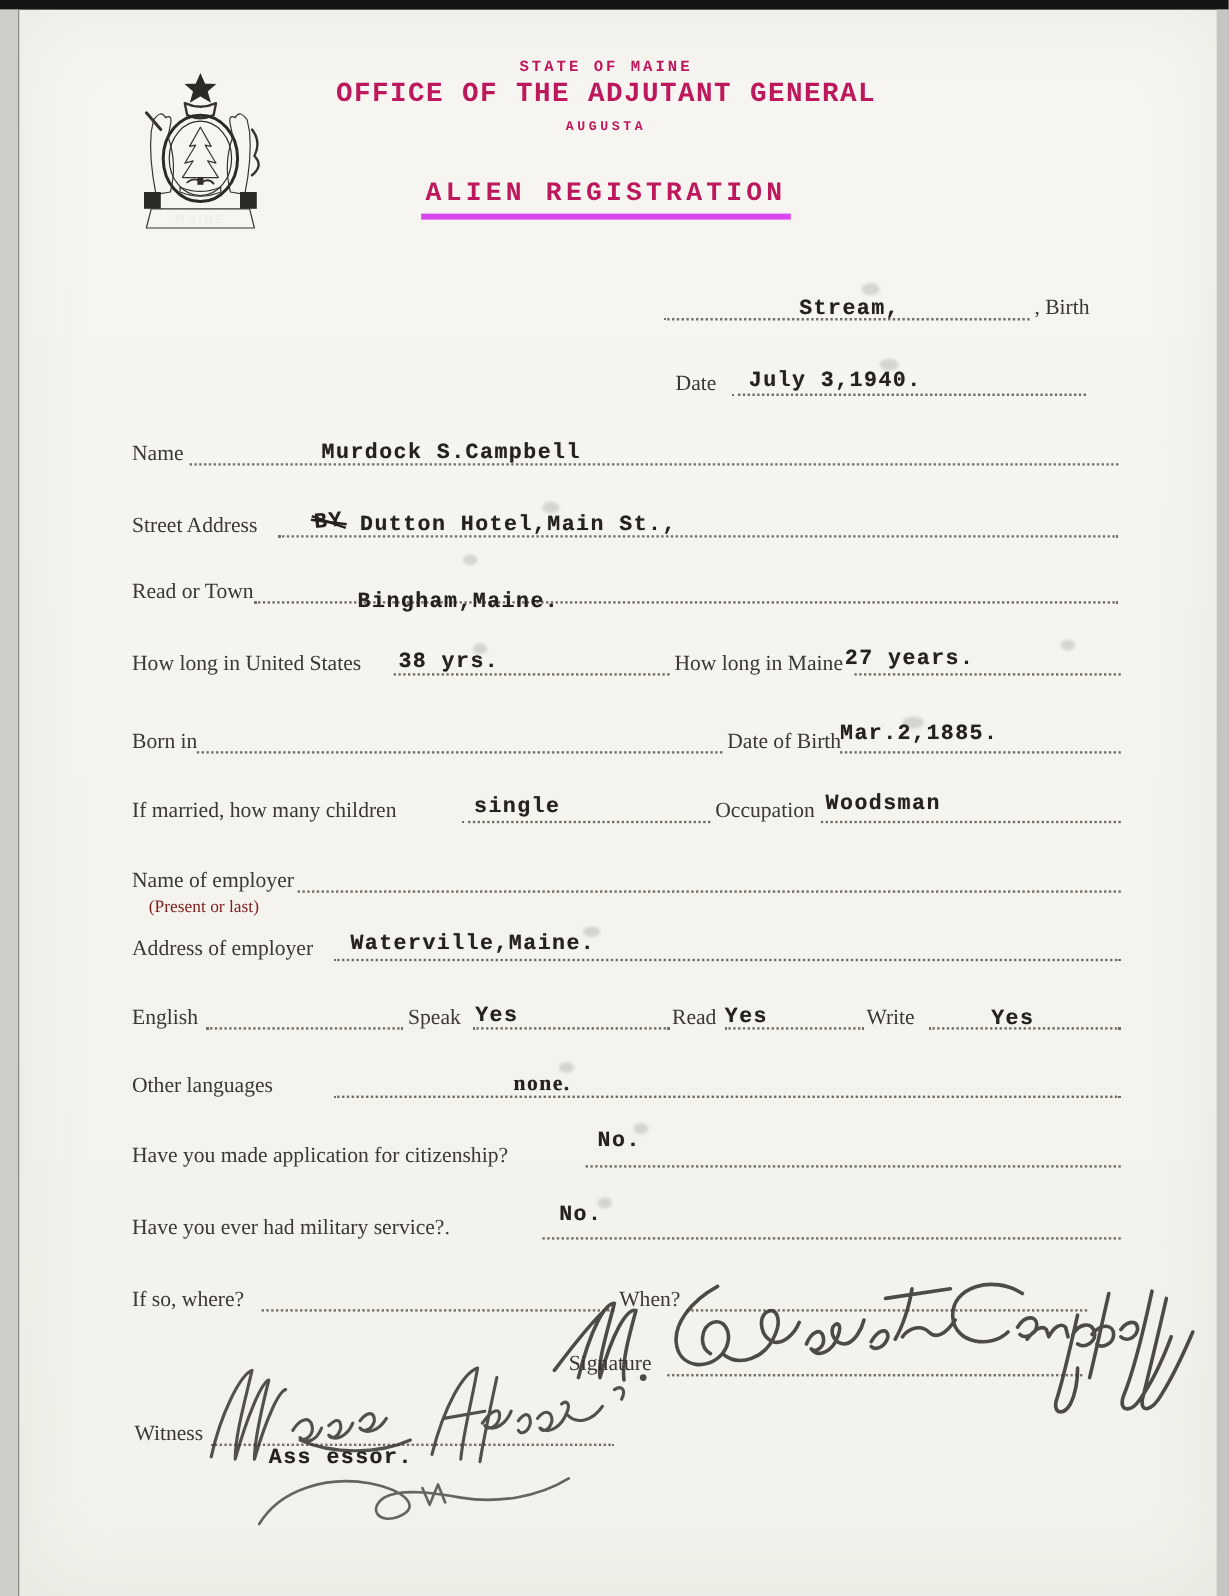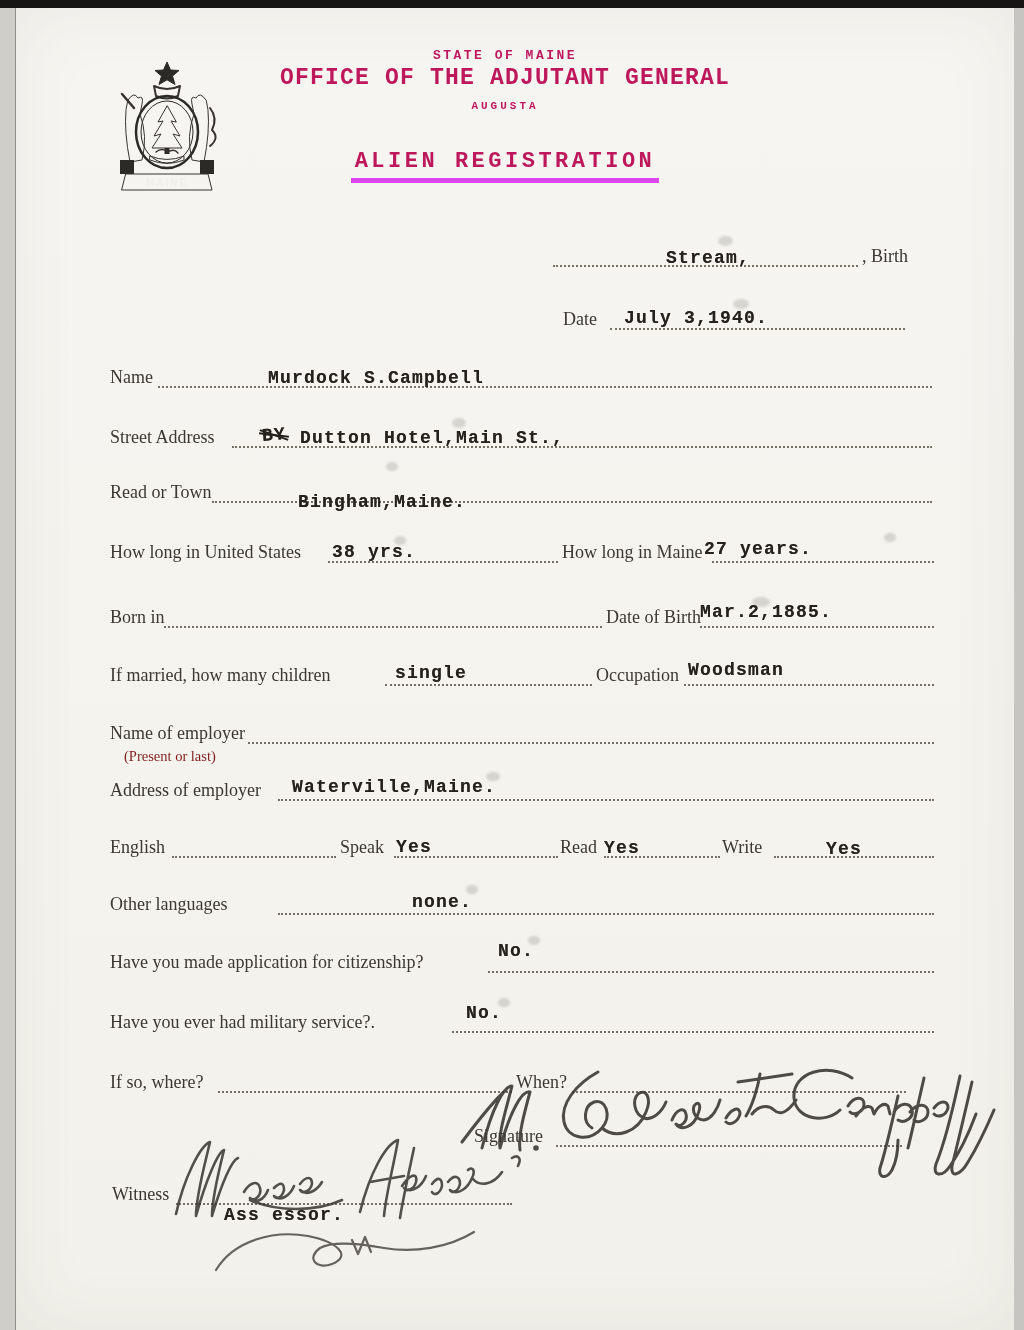--- a/index.html
+++ b/index.html
@@ -131,21 +131,21 @@
   <span class="typed" style="left:396px;top:838px;">Yes</span>
   <span class="lbl" style="left:560px;top:837px;">Read</span>
   <div class="dotline" style="left:604px;top:856px;width:116px;"></div>
   <span class="typed" style="left:604px;top:839px;">Yes</span>
   <span class="lbl" style="left:722px;top:837px;">Write</span>
   <div class="dotline" style="left:774px;top:856px;width:160px;"></div>
   <span class="typed" style="left:826px;top:840px;">Yes</span>
 
   <span class="lbl" style="left:110px;top:894px;">Other languages</span>
   <div class="dotline" style="left:278px;top:913px;width:656px;"></div>
-  <span class="typed" style="left:412px;top:893px;">none.</span>
+  <span class="typed" style="left:428px;top:893px;font-family:Liberation Serif, serif;">none.</span>
 
   <span class="lbl" style="left:110px;top:952px;">Have you made application for citizenship?</span>
   <div class="dotline" style="left:488px;top:971px;width:446px;"></div>
   <span class="typed" style="left:498px;top:942px;">No.</span>
 
   <span class="lbl" style="left:110px;top:1012px;">Have you ever had military service?.</span>
   <div class="dotline" style="left:452px;top:1031px;width:482px;"></div>
   <span class="typed" style="left:466px;top:1004px;">No.</span>
 
   <span class="lbl" style="left:110px;top:1072px;">If so, where?</span>

